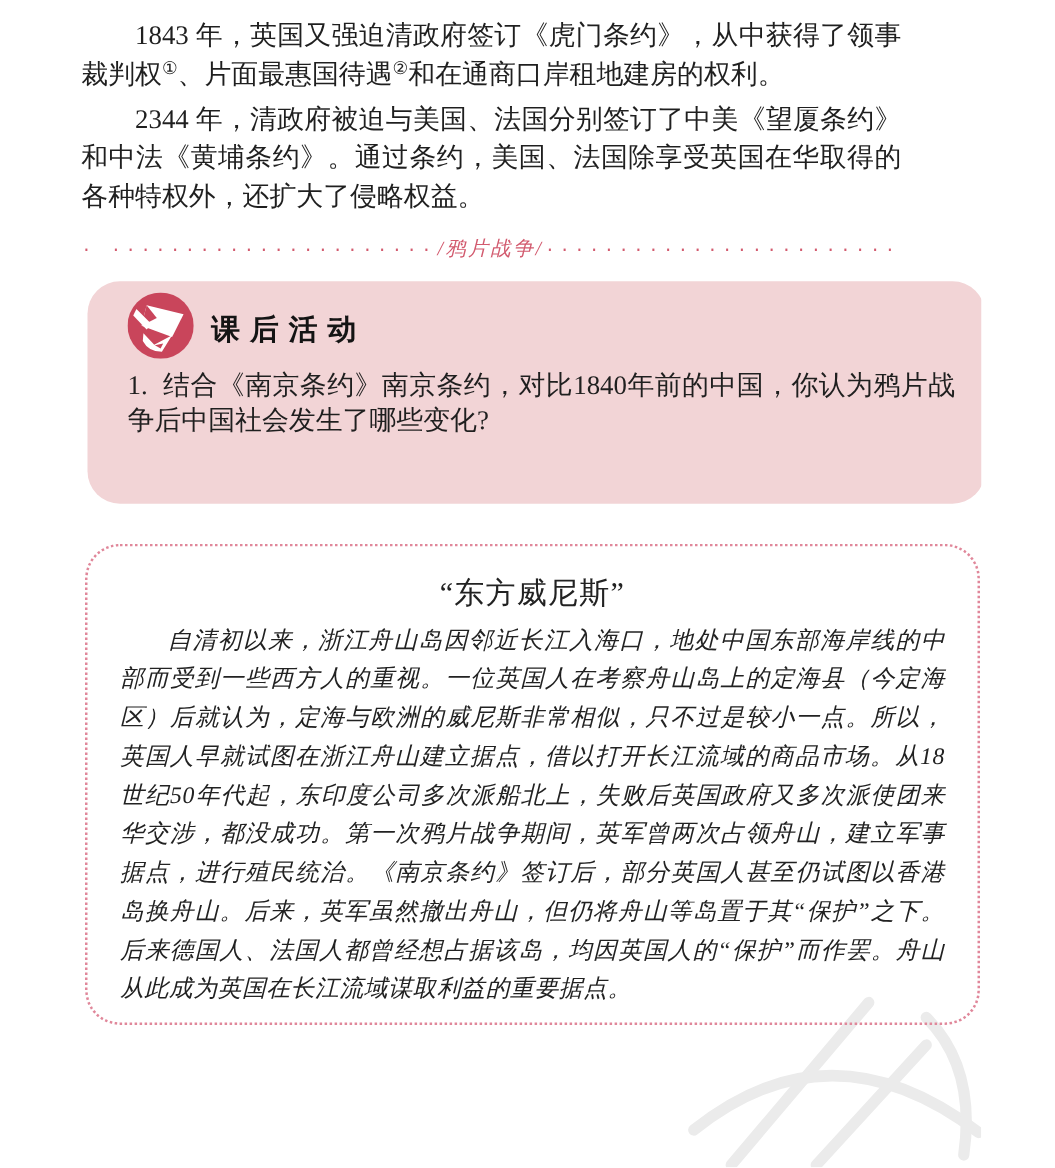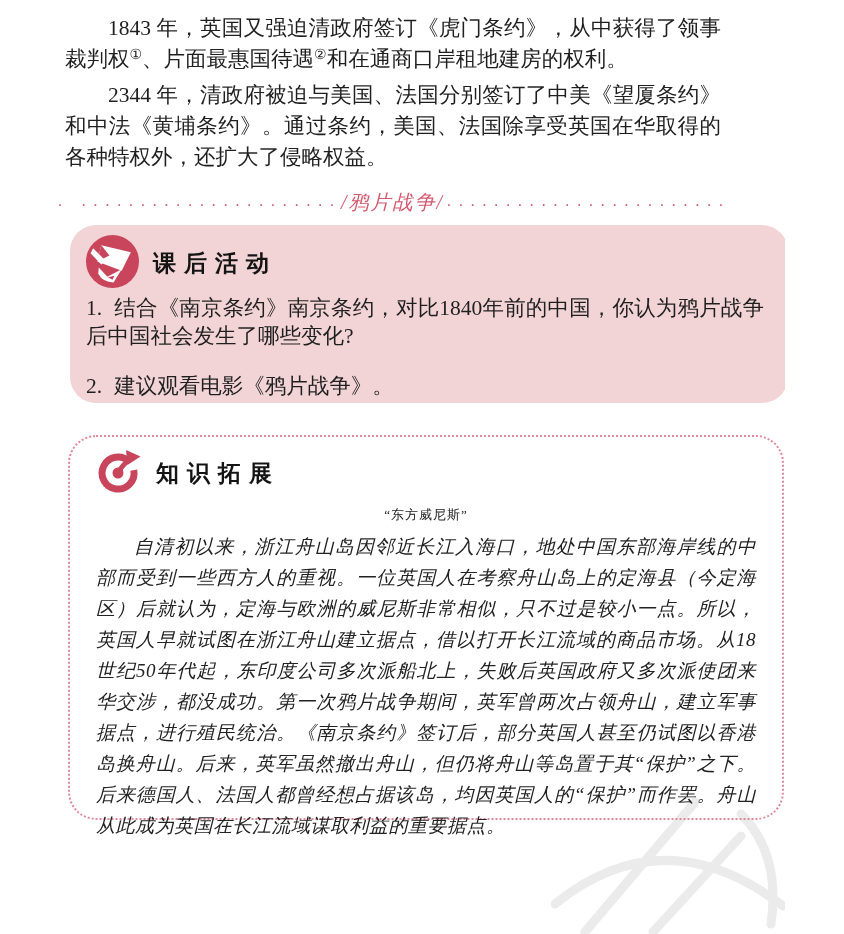--- a/index.html
+++ b/index.html
@@ -51,21 +51,21 @@
     white-space: nowrap;
   }
   .divider .dots {
     font-family: "DejaVu Sans Mono", monospace;
     font-size: 13px;
     letter-spacing: 4px;
     vertical-align: 3px;
   }
   .divider .divider-label {
     font-style: italic;
-    font-size: 20px;
+    font-size: 16px;
     letter-spacing: 2px;
     margin: 0 1px;
   }
   
   .box-header {
     display: flex;
     align-items: center;
   }
   .box-title {
     font-family: "Liberation Sans", "DejaVu Sans", sans-serif;
@@ -81,21 +81,21 @@
   .accent-stroke { stroke: var(--accent); fill: none; }
   
   .activity-box {
     position: relative;
     z-index: 1;
     margin: 14px 0 0 70px;
     width: 718px;
     height: 178px;
     background: var(--pink-bg);
     border-radius: 26px;
-    padding: 11px 24px 0 16px;
+    padding: 11px 24px 0 32px;
   }
   .activity-box .box-header { height: 54px; }
   .activity-item {
     font-size: 21.5px;
     line-height: 28px;
     text-align: justify;
     margin-top: 4px;
   }
   .activity-item + .activity-item { margin-top: 22px; }
   .activity-item .item-num {
@@ -111,21 +111,21 @@
     height: 385px;
     border: 2px dotted var(--dot-border);
     border-radius: 28px;
     padding: 12px 26px 0 26px;
     background: transparent;
   }
   .knowledge-box .box-header { height: 48px; }
   .knowledge-subtitle {
     margin-top: 9px;
     text-align: center;
-    font-size: 13px;
+    font-size: 24px;
     font-weight: normal;
     color: #222222;
     letter-spacing: 1px;
   }
   .knowledge-body {
     margin-top: 7px;
     font-size: 19px;
     line-height: 31px;
     font-style: italic;
     letter-spacing: 0.5px;
@@ -168,37 +168,23 @@
           <path class="white-fill" d="M7 13 L19 25 L15 29 L4.5 18 Z"></path>
           <path class="white-fill" d="M12.5 32 L21 41 L35 33.5 L27 46.5 Q16.5 46.5 12 38 Z"></path>
           <path class="accent-fill" d="M21.5 41.5 L26 44 L28 40 Z"></path>
         </svg>
       </span>
       <h2 class="box-title">课后活动</h2>
     </div>
     <p class="activity-item">
       <span class="item-num">1.</span><span>结合《南京条约》南京条约，对比1840年前的中国，你认为鸦片战争后中国社会发生了哪些变化?</span>
     </p>
-    <p class="activity-item">
-      <span class="item-num">2.</span><span>建议观看电影《鸦片战争》。</span>
-    </p>
   </section>
 
   <section class="knowledge-box">
-    <div class="box-header">
-      <span>
-        <svg width="46" height="46" viewBox="0 0 46 46">
-          <path class="accent-stroke" d="M33.3 13.7 A16 16 0 1 0 37.8 22.2" stroke-width="7"></path>
-          <circle class="accent-fill" cx="22" cy="25" r="5.5"></circle>
-          <path class="accent-stroke" d="M22 25 Q27 16 34 11.5" stroke-width="5" stroke-linecap="round"></path>
-          <polygon class="accent-fill" points="30,2 44.5,8.5 31.5,17"></polygon>
-        </svg>
-      </span>
-      <h2 class="box-title">知识拓展</h2>
-    </div>
     <h3 class="knowledge-subtitle">“东方威尼斯”</h3>
     <p class="knowledge-body">自清初以来，浙江舟山岛因邻近长江入海口，地处中国东部海岸线的中部而受到一些西方人的重视。一位英国人在考察舟山岛上的定海县（今定海区）后就认为，定海与欧洲的威尼斯非常相似，只不过是较小一点。所以，英国人早就试图在浙江舟山建立据点，借以打开长江流域的商品市场。从18世纪50年代起，东印度公司多次派船北上，失败后英国政府又多次派使团来华交涉，都没成功。第一次鸦片战争期间，英军曾两次占领舟山，建立军事据点，进行殖民统治。《南京条约》签订后，部分英国人甚至仍试图以香港岛换舟山。后来，英军虽然撤出舟山，但仍将舟山等岛置于其“保护”之下。后来德国人、法国人都曾经想占据该岛，均因英国人的“保护”而作罢。舟山从此成为英国在长江流域谋取利益的重要据点。</p>
   </section>
 
   <svg class="watermark" width="240" height="180" viewBox="0 0 240 180">
     <g fill="none" stroke="#ebebeb" stroke-width="9" stroke-linecap="round">
       <path d="M40 178 L150 48"></path>
       <path d="M108 178 L196 82"></path>
       <path d="M10 150 Q120 62 238 152"></path>
       <path d="M196 60 Q236 100 226 170"></path>

